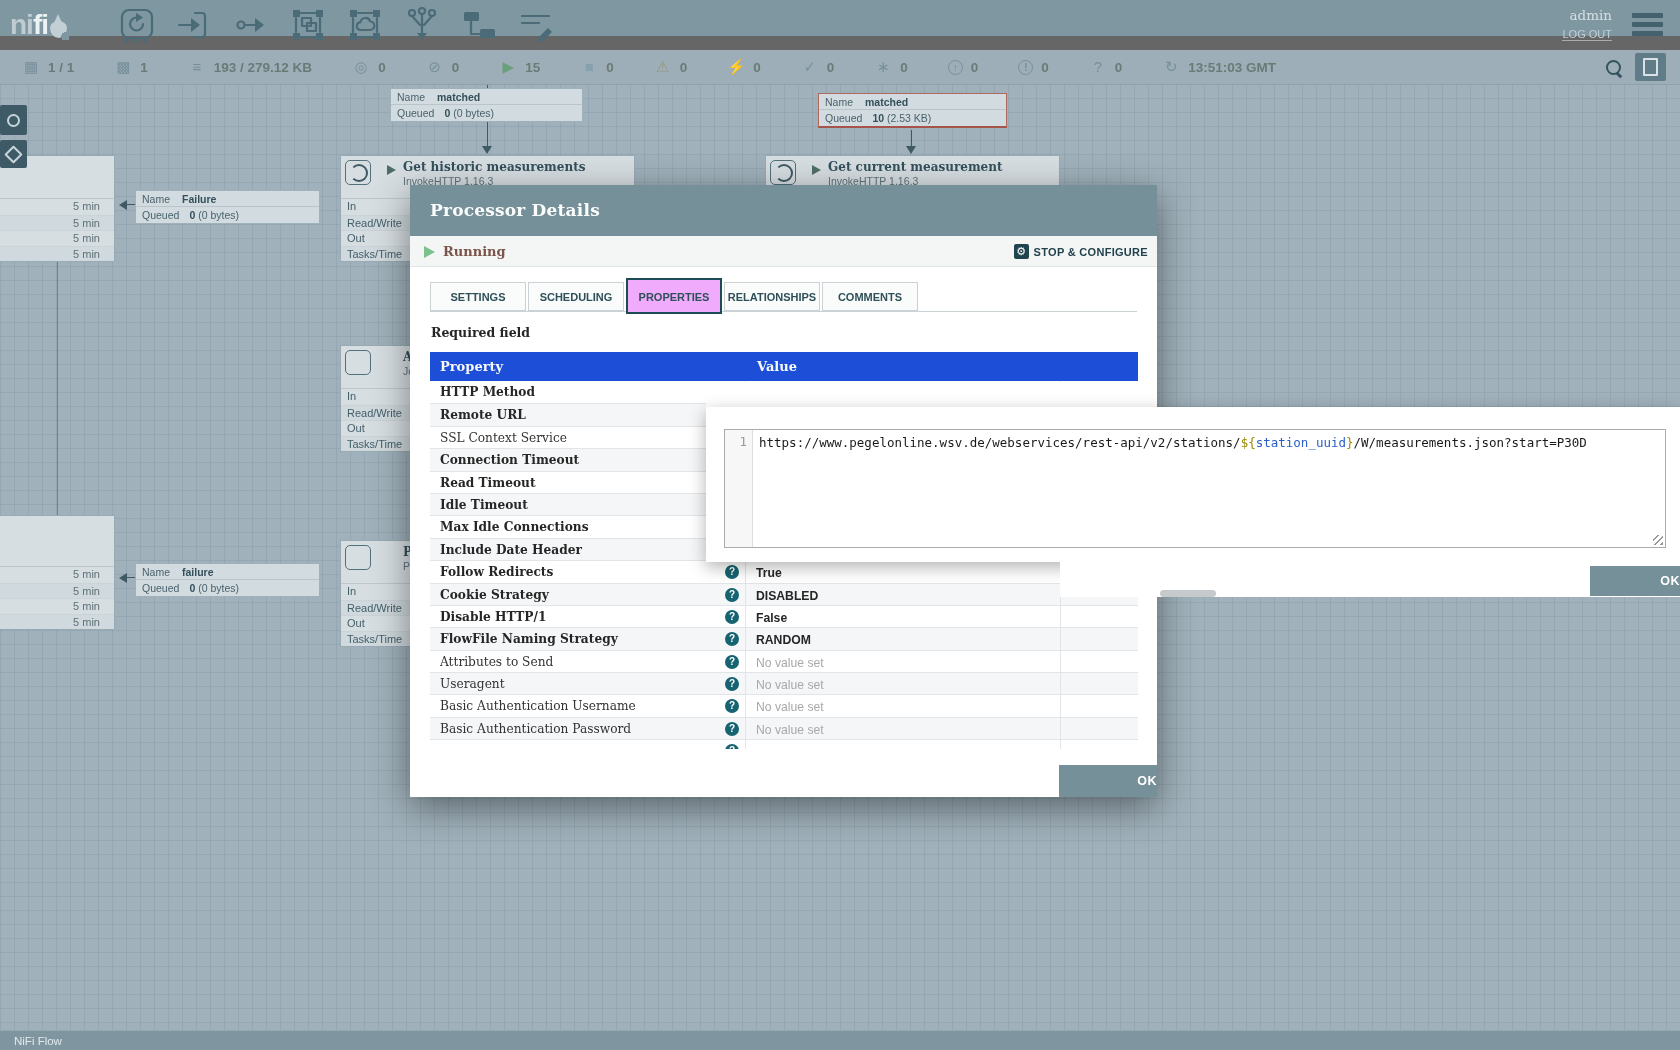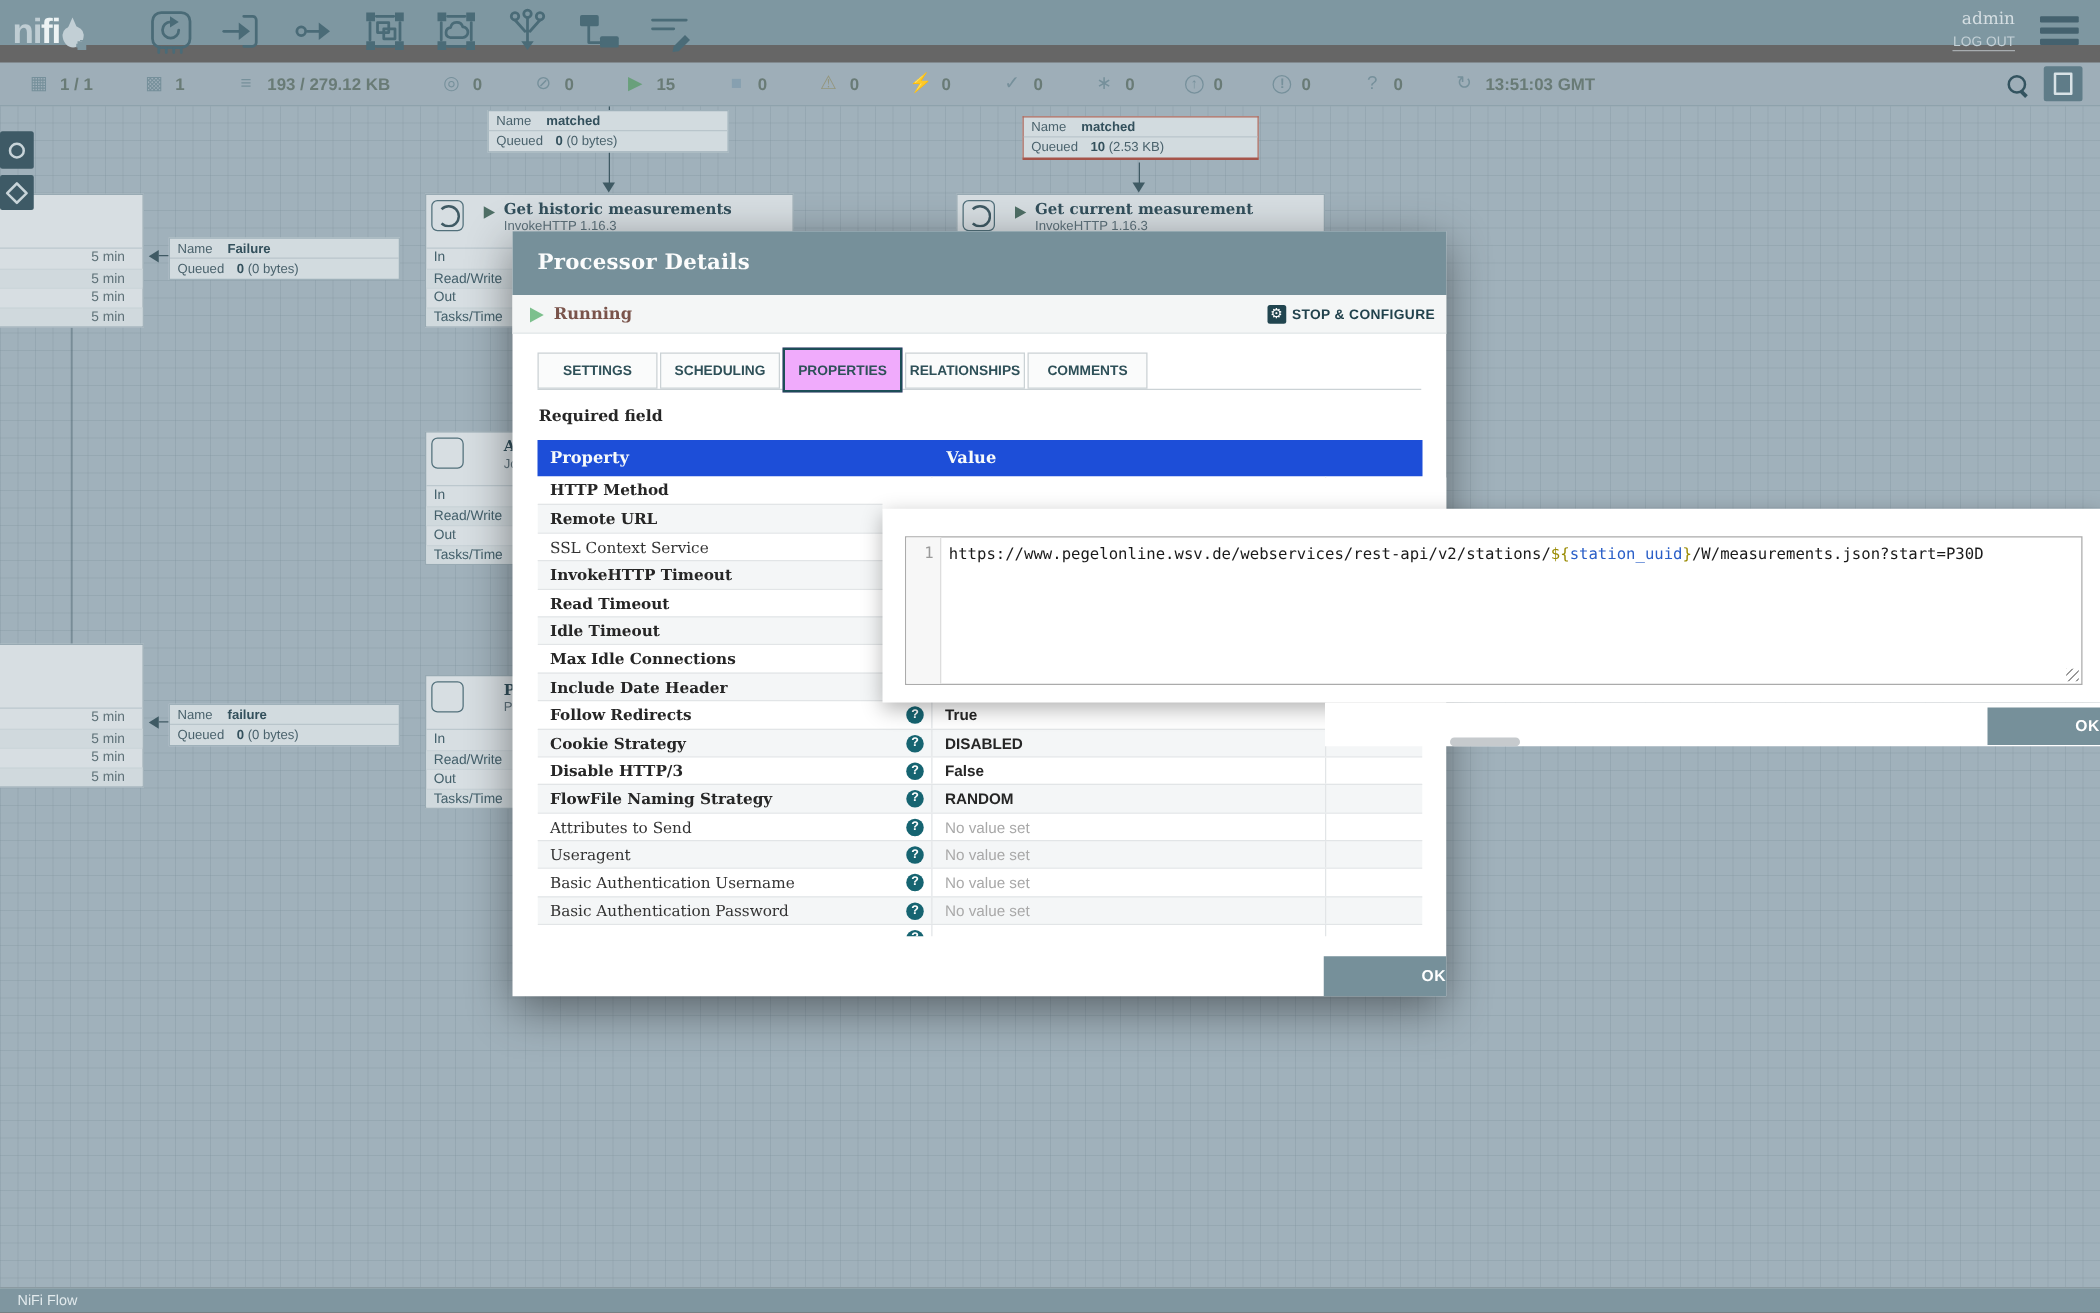--- a/index.html
+++ b/index.html
@@ -475,21 +475,21 @@
           <span class="td-val"></span>
           <span class="td-x"></span>
         </div>
         <div class="tr">
           <span class="plabel">SSL Context Service</span>
           <span class="help">?</span>
           <span class="td-val"></span>
           <span class="td-x"></span>
         </div>
         <div class="tr alt">
-          <span class="plabel req">InvokeHTTP Timeout</span>
+          <span class="plabel req">Connection Timeout</span>
           <span class="help">?</span>
           <span class="td-val"></span>
           <span class="td-x"></span>
         </div>
         <div class="tr">
           <span class="plabel req">Read Timeout</span>
           <span class="help">?</span>
           <span class="td-val"></span>
           <span class="td-x"></span>
         </div>
@@ -517,21 +517,21 @@
           <span class="td-val"><span class="vset">True</span></span>
           <span class="td-x"></span>
         </div>
         <div class="tr alt">
           <span class="plabel req">Cookie Strategy</span>
           <span class="help">?</span>
           <span class="td-val"><span class="vset">DISABLED</span></span>
           <span class="td-x"></span>
         </div>
         <div class="tr">
-          <span class="plabel req">Disable HTTP/3</span>
+          <span class="plabel req">Disable HTTP/1</span>
           <span class="help">?</span>
           <span class="td-val"><span class="vset">False</span></span>
           <span class="td-x"></span>
         </div>
         <div class="tr alt">
           <span class="plabel req">FlowFile Naming Strategy</span>
           <span class="help">?</span>
           <span class="td-val"><span class="vset">RANDOM</span></span>
           <span class="td-x"></span>
         </div>

